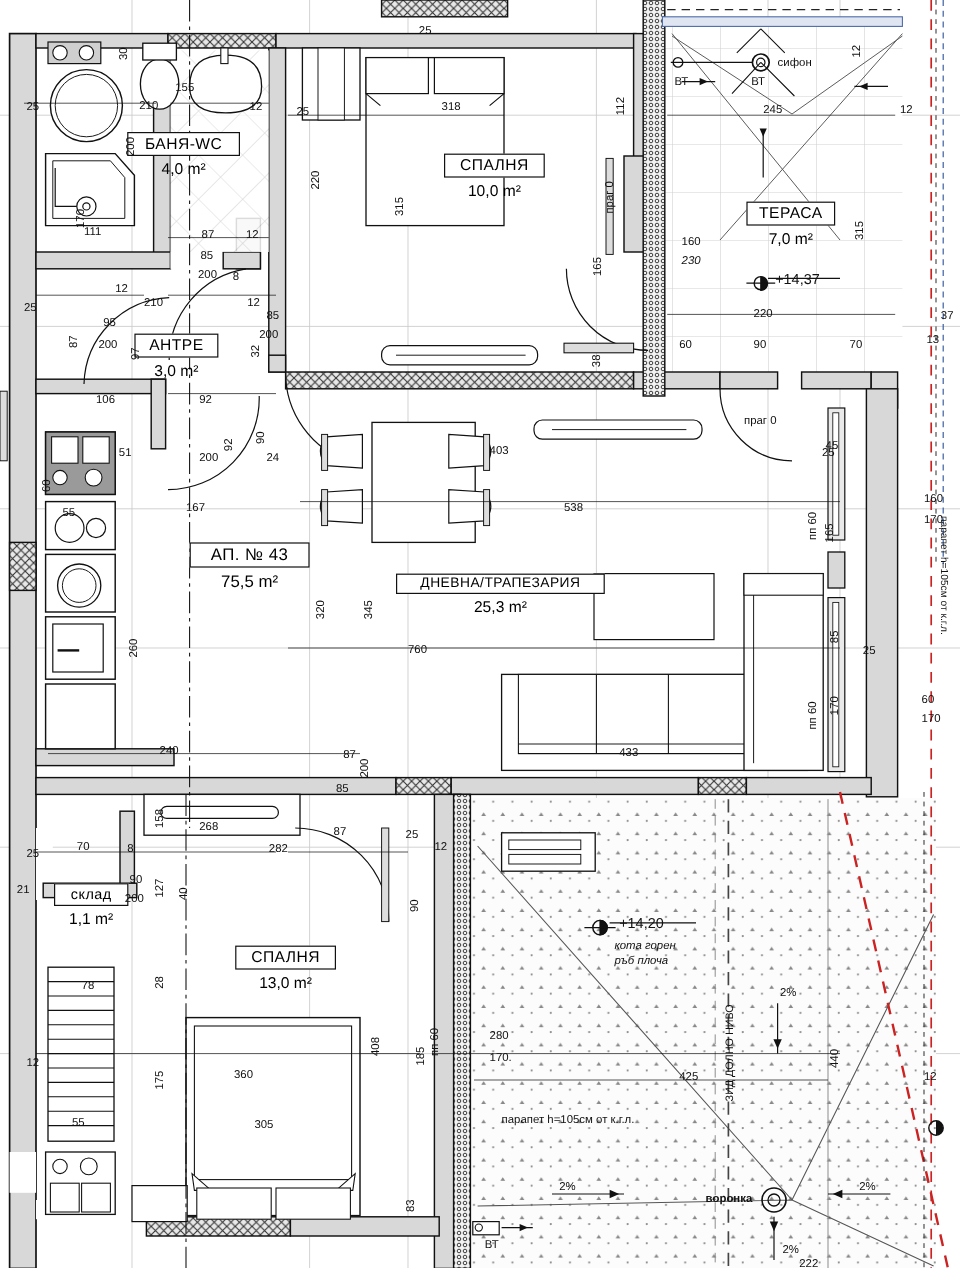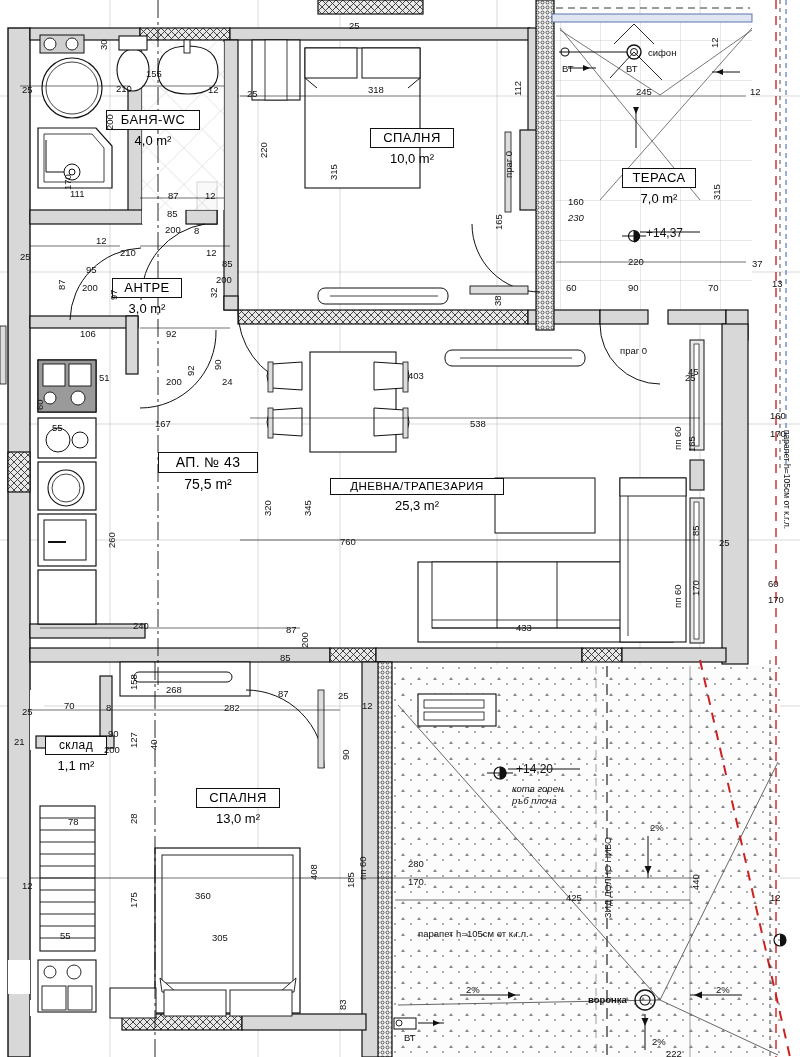--- a/index.html
+++ b/index.html
@@ -440,21 +440,21 @@
 
 <div class="dim" style="left:368px;top:84px;">318</div>
 <div class="dim" style="left:349px;top:20px;">25</div>
 <div class="dim" style="left:247px;top:88px;">25</div>
 
 <div class="dim" style="left:636px;top:86px;">245</div>
 <div class="dim" style="left:750px;top:86px;">12</div>
 <div class="dim" style="left:568px;top:196px;">160</div>
 <div class="dim" style="left:568px;top:212px;font-style:italic;">230</div>
 <div class="dim" style="left:628px;top:256px;">220</div>
-<div class="dim" style="left:752px;top:258px;text-align:center;">37</div>
+<div class="dim" style="left:784px;top:258px;text-align:center;">37</div>
 <div class="dim" style="left:566px;top:282px;">60</div>
 <div class="dim" style="left:628px;top:282px;">90</div>
 <div class="dim" style="left:708px;top:282px;">70</div>
 <div class="dim" style="left:772px;top:278px;">13</div>
 
 <div class="dim" style="left:408px;top:370px;">403</div>
 <div class="dim" style="left:470px;top:418px;">538</div>
 <div class="dim" style="left:340px;top:536px;">760</div>
 <div class="dim" style="left:516px;top:622px;">433</div>
 <div class="dim" style="left:688px;top:366px;">45</div>

